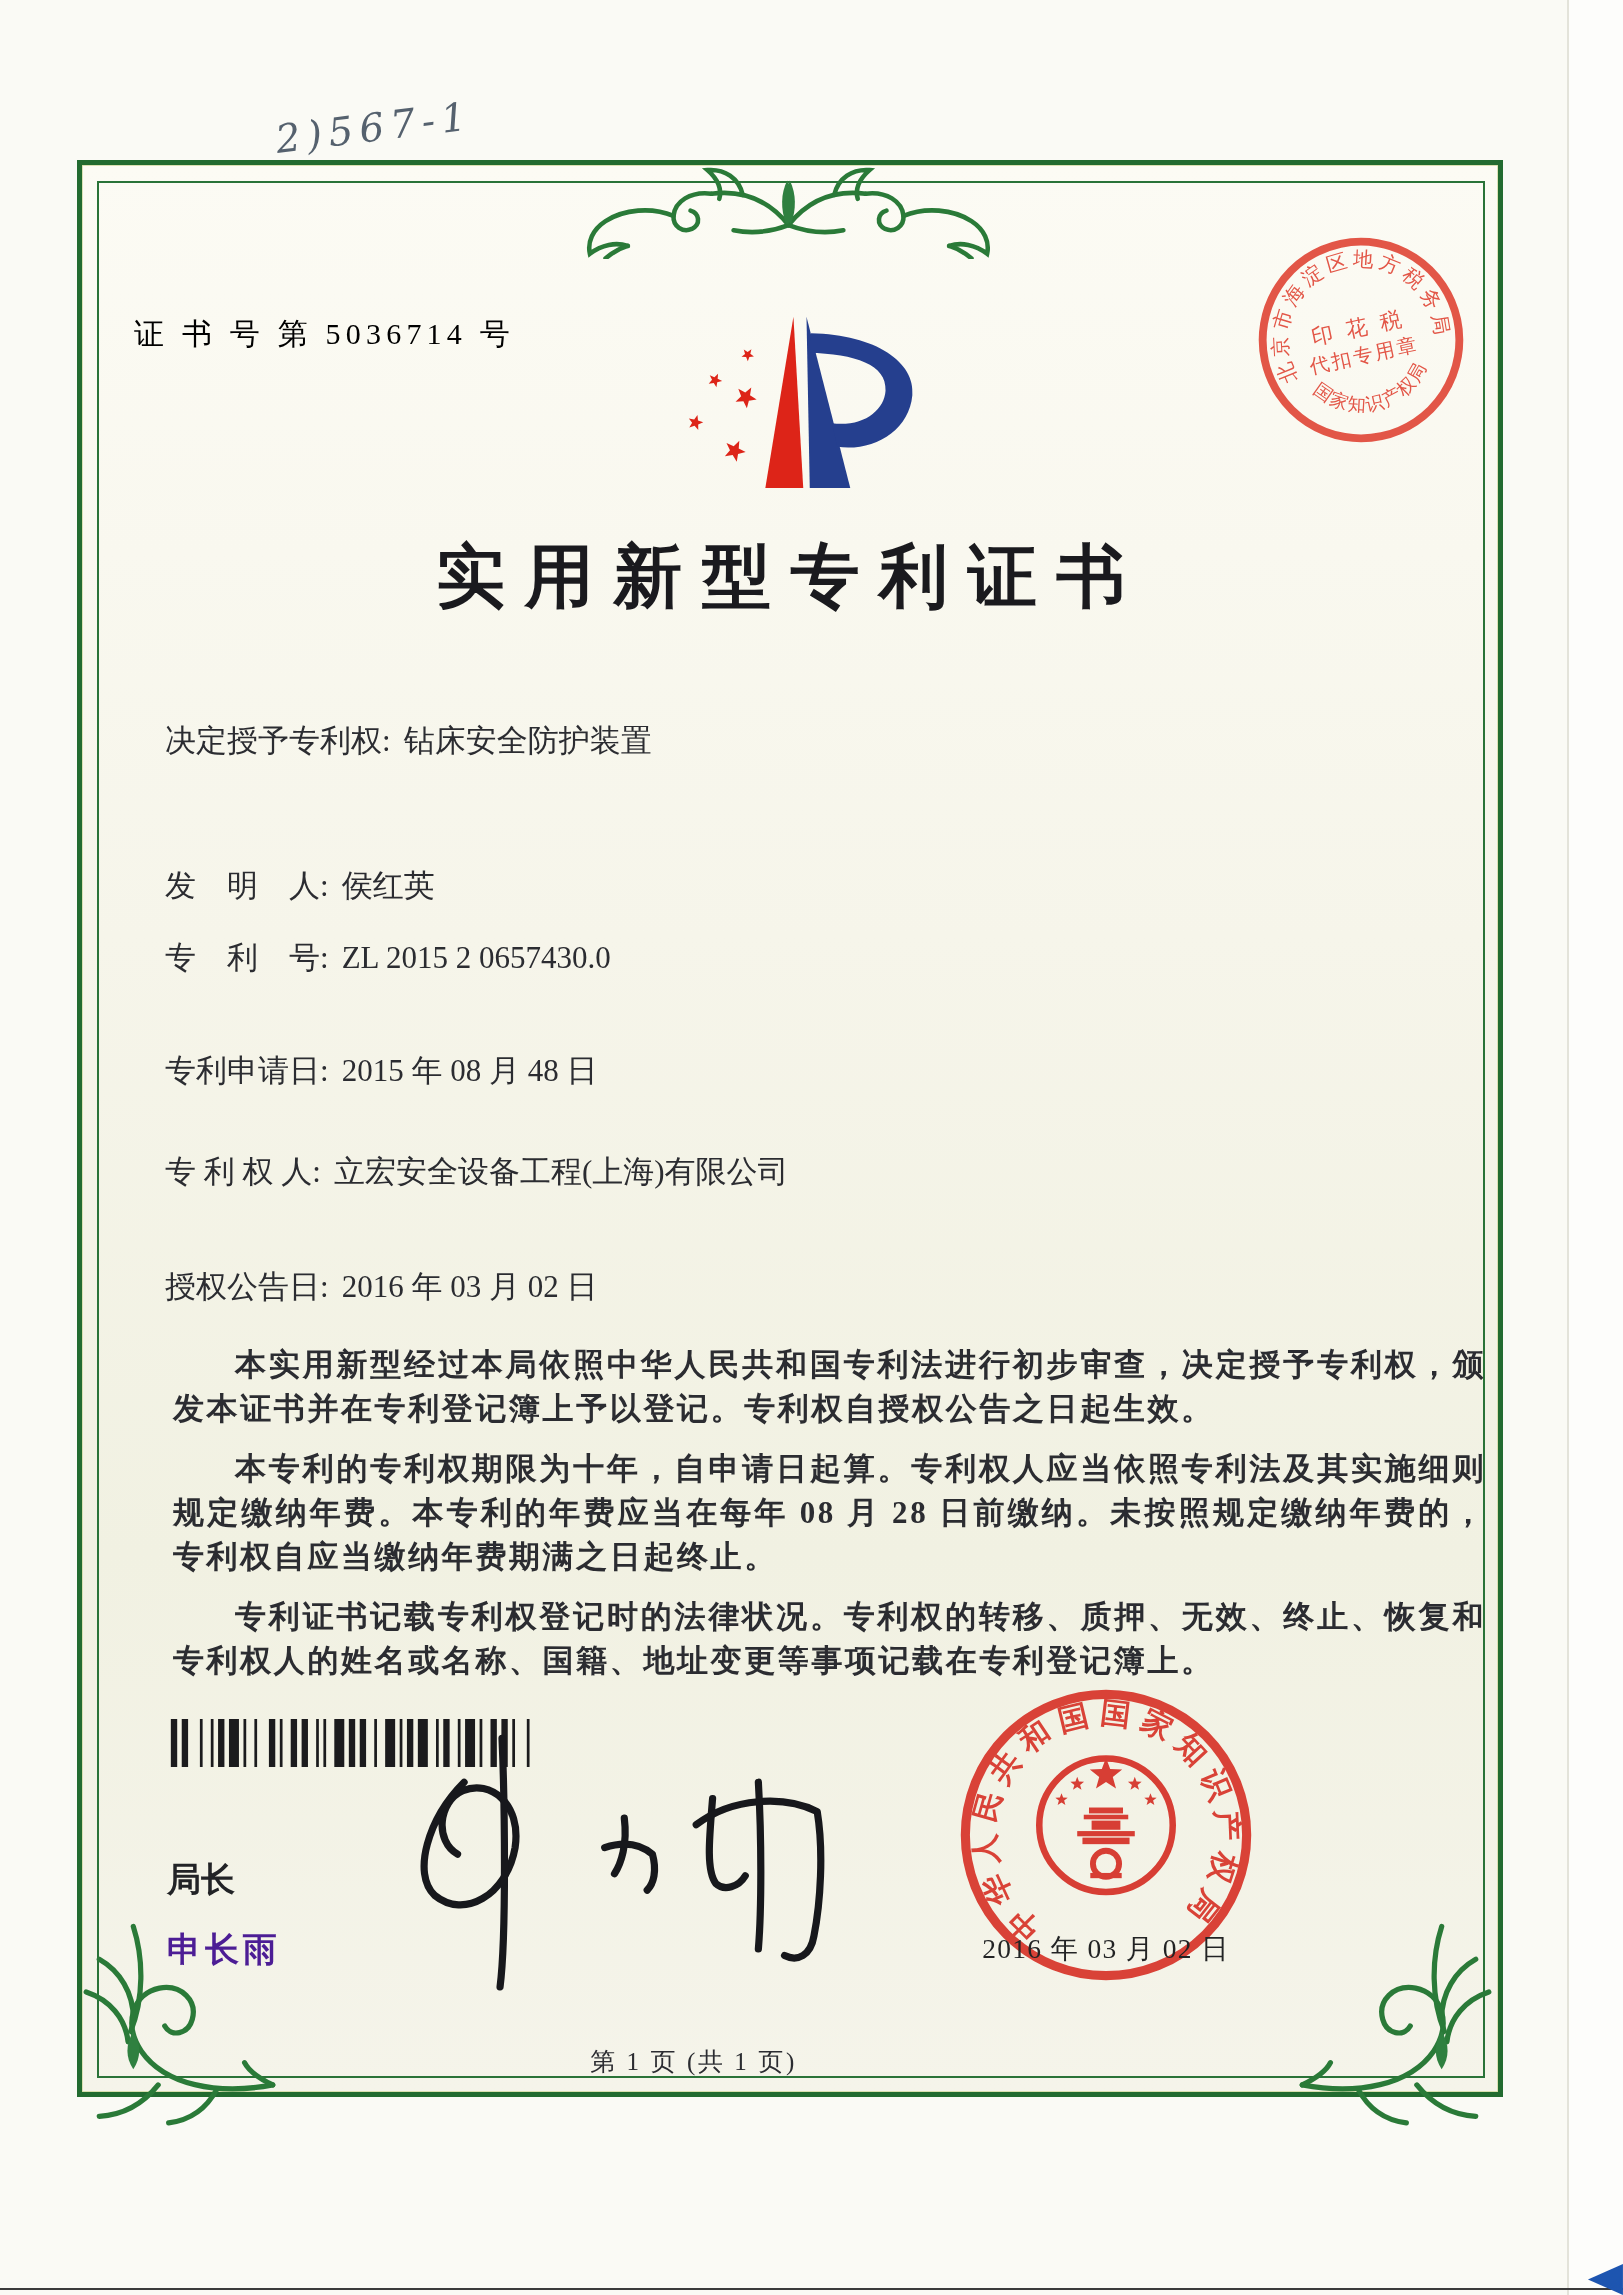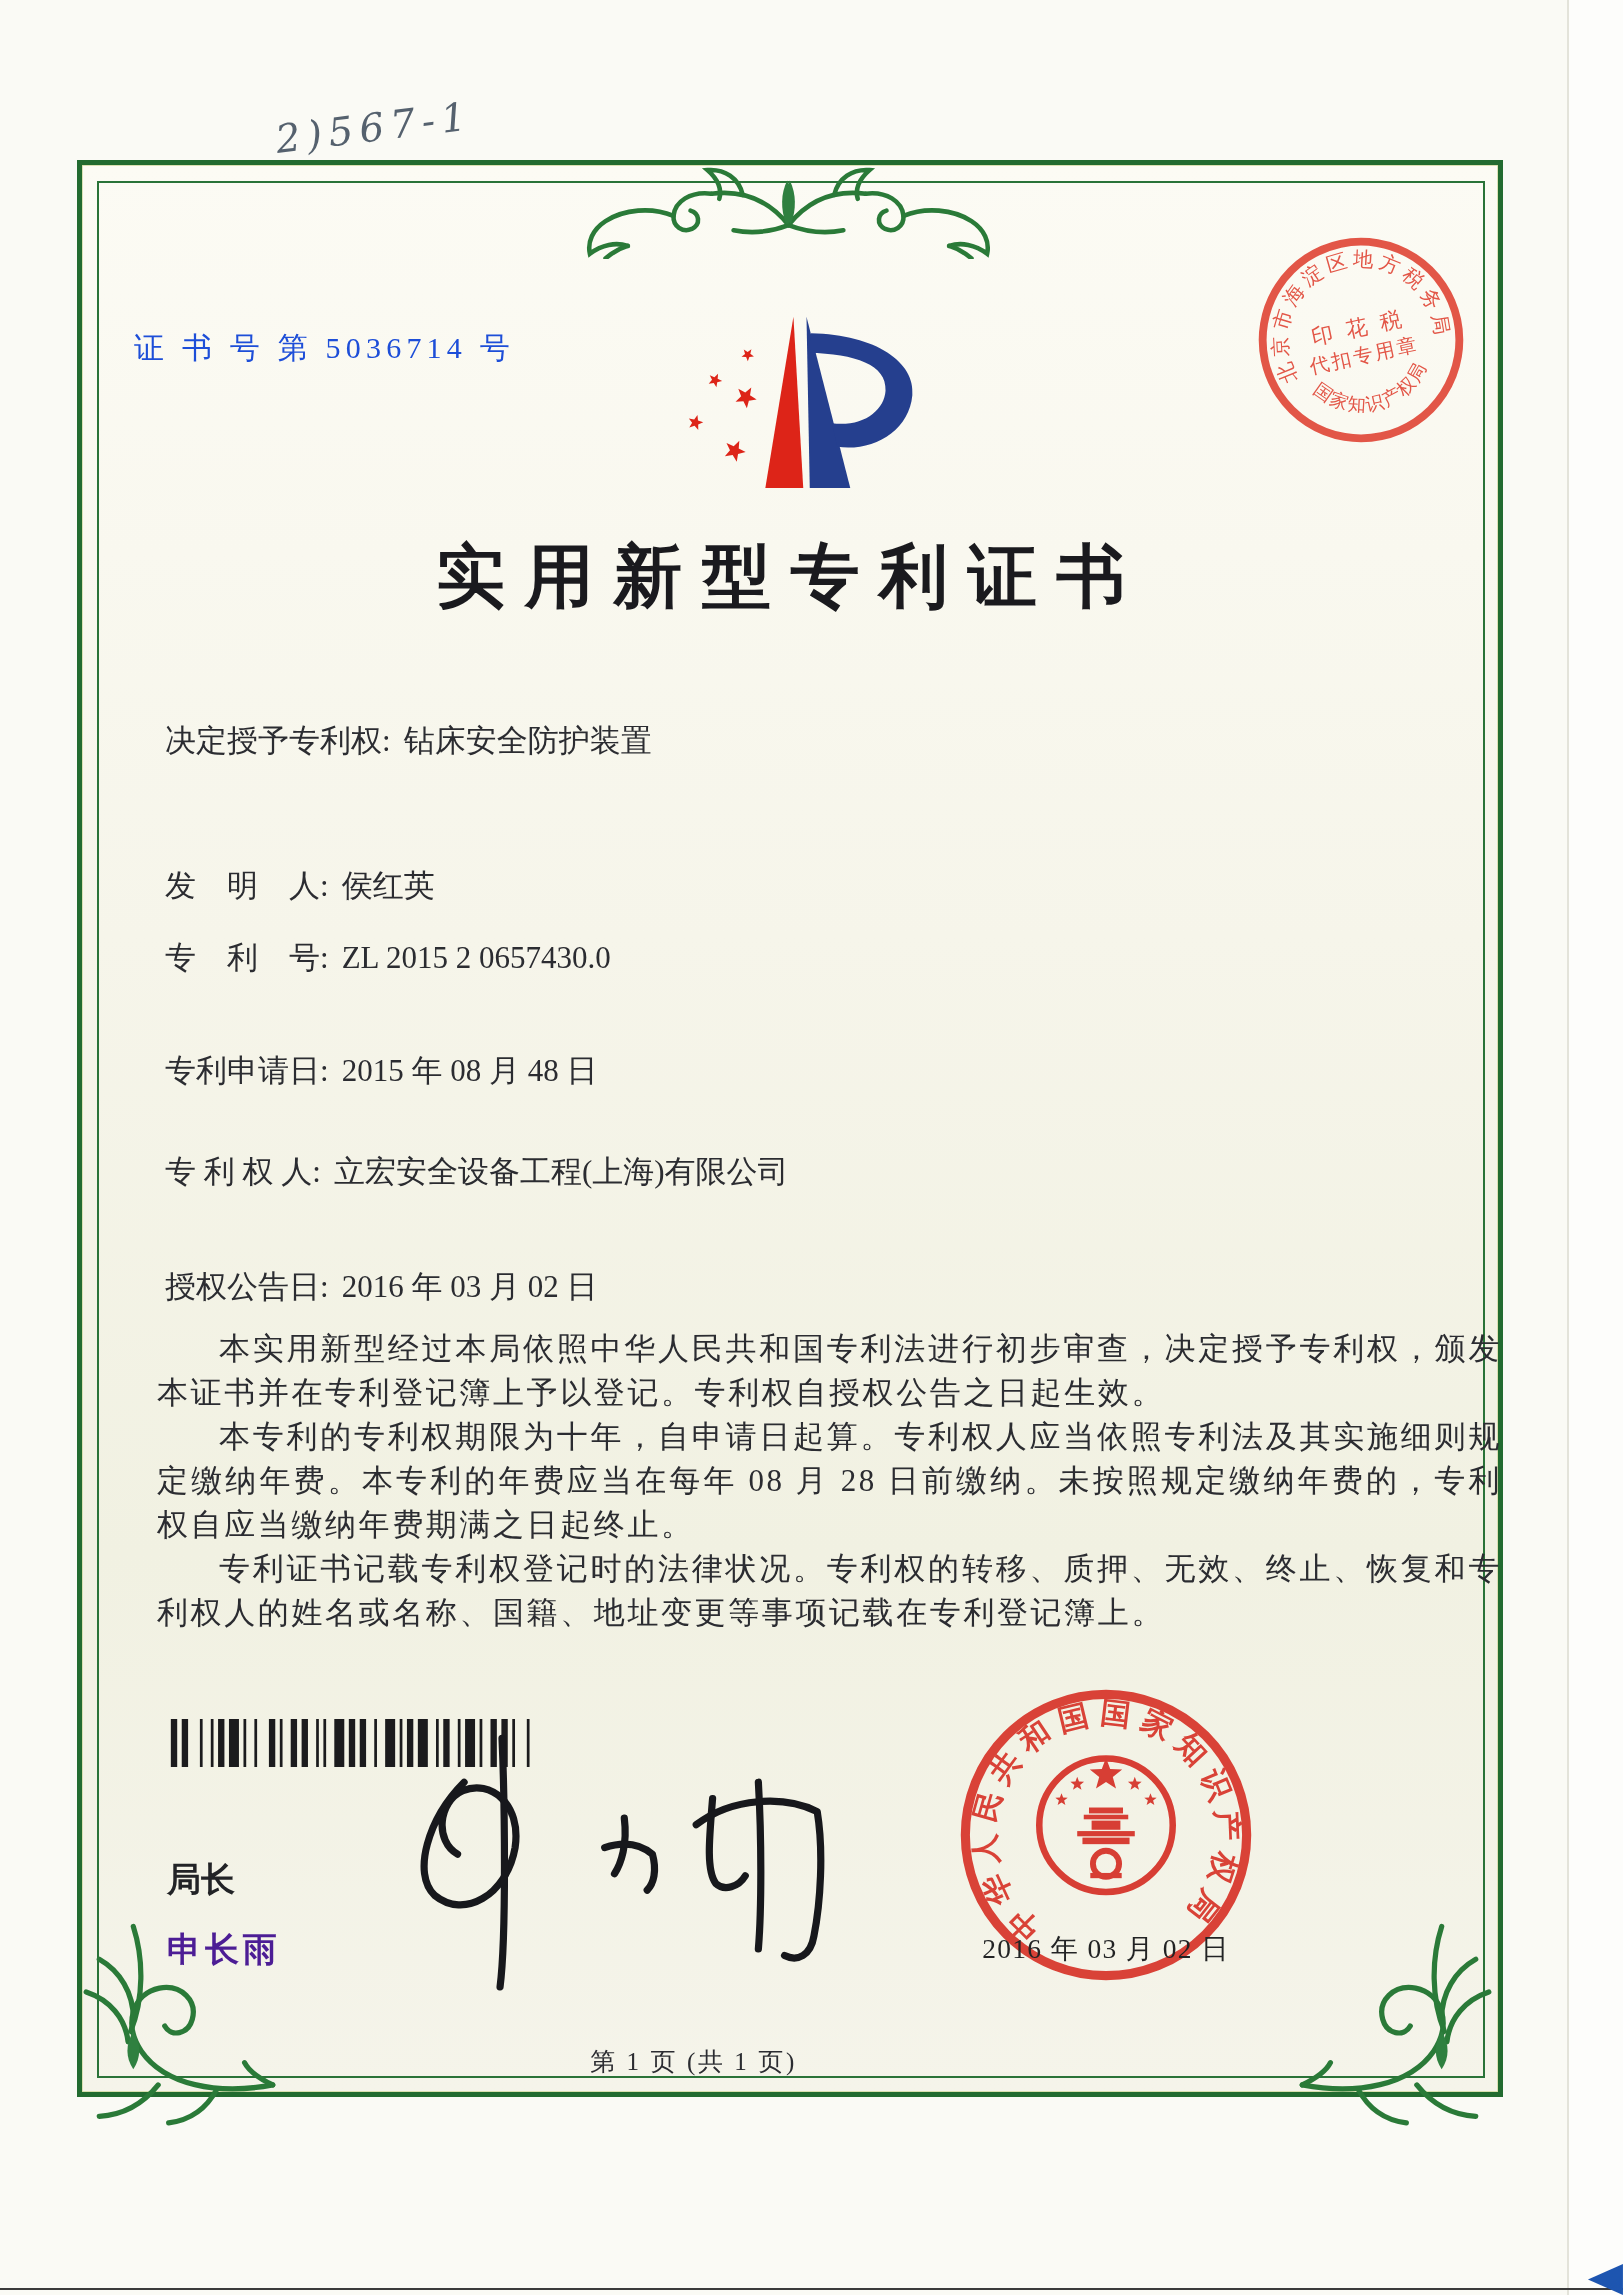--- a/index.html
+++ b/index.html
@@ -25,36 +25,36 @@
     left:77px;top:160px;width:1416px;height:1927px;
     border:5.9px solid #226b30;
     background:linear-gradient(180deg,#fcfbf4 0%,#f6f5ea 40%,#f1f1e2 72%,#f5f4ea 100%);
     box-shadow:inset 0 0 0 0.7px #cfd89a;
   }
   .frame-inner{
     left:97px;top:181px;width:1384px;height:1893px;
     border:2px solid #2a7338;background:transparent;
   }
   
-  .cert-no{left:134px;top:328px;font-size:30px;letter-spacing:5.2px;color:#1d4ed8;}
+  .cert-no{left:134px;top:314px;font-size:30px;letter-spacing:5.2px;color:#000000;}
   
   .title{
     left:77px;top:531px;width:1427px;text-align:center;
     font-size:69px;font-weight:bold;letter-spacing:19.6px;color:#1a1a1e;
   }
   
   .row{left:165px;font-size:31px;color:#2b2c31;white-space:nowrap;}
   .row .val{margin-left:13px;}
   
   .paras{
     left:157px;top:1327px;width:1345px;
     font-size:31px;line-height:44px;letter-spacing:2.6px;
     text-align:justify;color:#2b2c31;
   }
-  .paras p{margin:0;text-indent:2em;}
+  .paras p{margin:16px;text-indent:2em;font-weight:bold;}
   
   .sig-title{left:167px;top:1857px;font-size:34px;font-weight:600;color:#222326;}
   .sig-name{left:167px;top:1927px;font-size:34px;font-weight:600;color:#4c1d95;letter-spacing:3.9px;}
   
   .footer{left:497px;top:2045px;width:393px;text-align:center;font-size:25px;letter-spacing:2.6px;color:#2b2c31;}
   svg text{font-family:"Liberation Serif","DejaVu Serif",serif;}
 </style>
 </head>
 <body>
 

